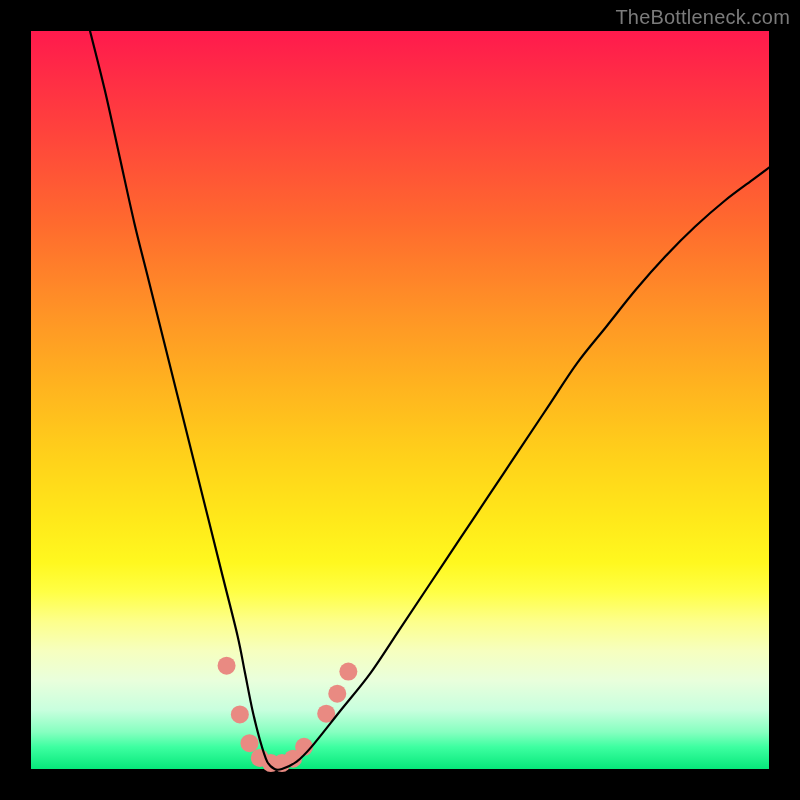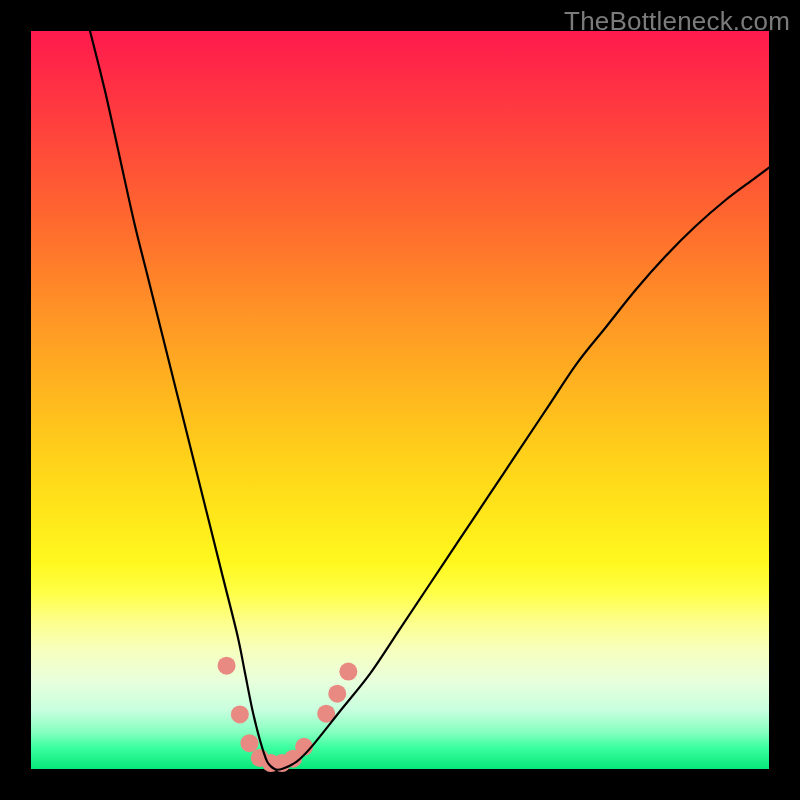--- a/index.html
+++ b/index.html
@@ -35,21 +35,21 @@
       #86ffc0 95%,
       #3effa1 97%,
       #06e87a 100%
     );
   }
   .watermark {
     position: absolute;
     top: 6px;
     right: 10px;
     color: #7b7b7b;
-    font-size: 26px;
+    font-size: 20px;
     font-weight: 500;
     letter-spacing: 0.2px;
     user-select: none;
   }
   svg.curve {
     position: absolute;
     inset: 0;
     width: 100%;
     height: 100%;
     overflow: visible;

